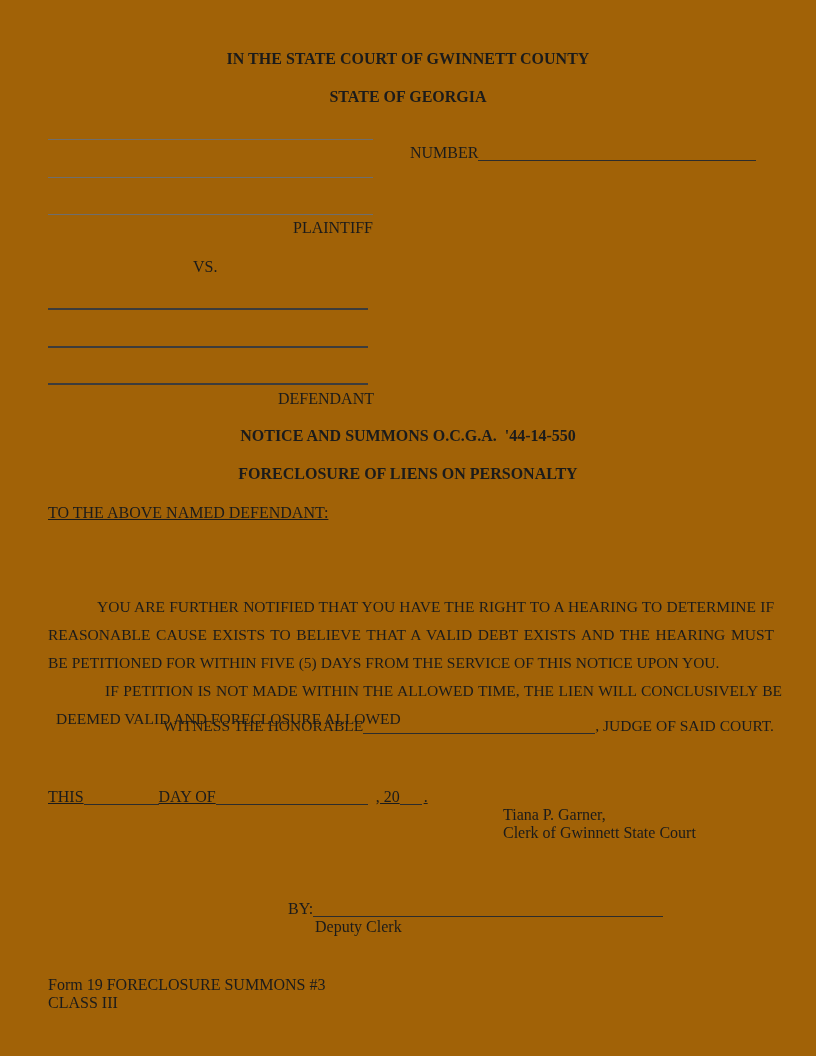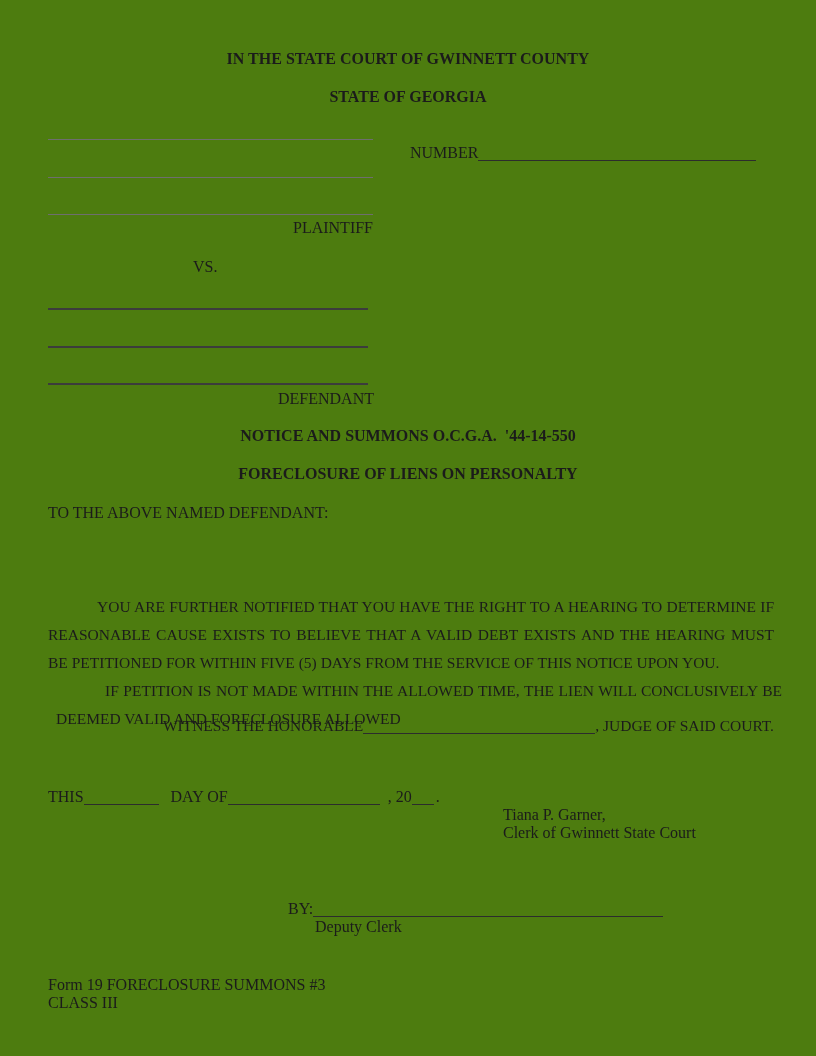--- a/index.html
+++ b/index.html
@@ -1,30 +1,30 @@
 <!DOCTYPE html>
 <html><head>
 <meta charset="utf-8">
 <style>
   html,body { margin:0; padding:0; background:#ffffff; }
   .page {
     position:relative;
     width:816px; height:1056px;
-    background:#4d7c0f;
+    background:#a16207;
     color:#1b1b1b;
     font-family:"Liberation Serif","DejaVu Serif",serif;
     font-size:16px;
     overflow:hidden;
   }
   .abs { position:absolute; }
   .bold { font-weight:bold; }
   .center { left:0; right:0; text-align:center; }
   .lh18 { line-height:18px; }
   .lh185 { line-height:18.5px; }
-  .lh28 { line-height:28px; }
+  .lh28 { line-height:28px;text-decoration:underline; }
 
   
   .rule { position:absolute; height:0; }
   .rule-thin  { border-top:1.2px solid #6e6e6e; }
   .rule-thick { border-top:2px solid #3c3c3c; }
 
   
   .bl {
     display:inline-block;
     border-bottom:1.2px solid #2c2c2c;
@@ -34,21 +34,21 @@
 
   .para {
     left:48px; width:726px;
     text-align:justify;
     text-indent:49px;
     font-size:15.5px;
     line-height:28px;
   }
   .no-indent { text-indent:0; }
 
-  .seg-dayof   { margin-left:12px; }
+  .seg-dayof   { }
   .seg-year    { margin-left:8px; }
   .seg-period  { margin-left:2px; }
 </style>
 </head>
 <body>
 
 <div class="page">
 
   <div class="abs center bold lh18" style="top:50px;">IN THE STATE COURT OF GWINNETT COUNTY</div>
   <div class="abs center bold lh18" style="top:88px;">STATE OF GEORGIA</div>

